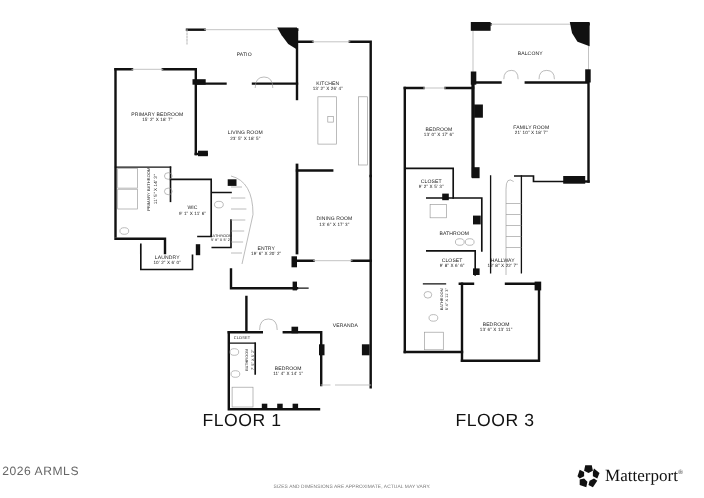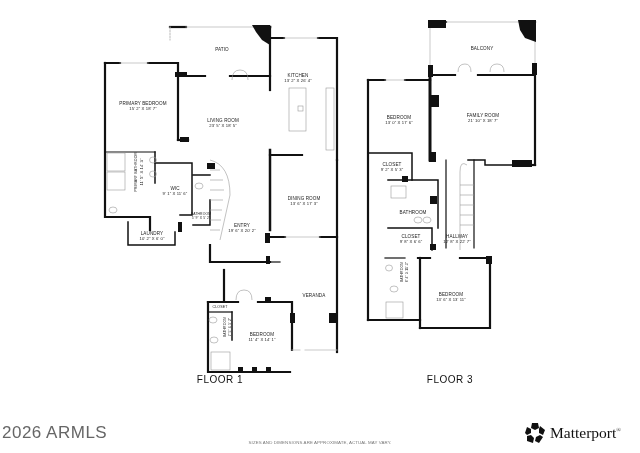--- a/index.html
+++ b/index.html
@@ -1,22 +1,22 @@
 <!DOCTYPE html>
 <html><head>
 <meta charset="utf-8">
 <style>
   html,body{margin:0;padding:0;background:#fff;}
   body{width:640px;height:453px;position:relative;overflow:hidden;font-family:"Liberation Sans",sans-serif;}
   svg{position:absolute;left:0;top:0;}
   .lbl{position:absolute;text-align:center;font-size:4.6px;line-height:5.4px;color:#222;text-transform:uppercase;white-space:nowrap;transform:translateX(-50%);letter-spacing:0.1px;}
   .lbl .dim{display:block;font-size:4.2px;}
   .lbl.v{transform:translate(-50%,-50%) rotate(-90deg);}
-  .floor{position:absolute;font-size:10px;color:#111;letter-spacing:0.5px;transform:translateX(-50%);}
-  .copy{position:absolute;left:2px;top:423px;font-size:17px;color:#666;letter-spacing:0.5px;}
+  .floor{position:absolute;font-size:16px;color:#111;letter-spacing:0.5px;transform:translateX(-50%);}
+  .copy{position:absolute;left:2px;top:423px;font-size:11px;color:#666;letter-spacing:0.5px;}
   .disc{position:absolute;left:320px;top:440px;transform:translateX(-50%);font-size:4.4px;color:#777;letter-spacing:0.1px;}
   .mp{position:absolute;left:524px;top:422px;display:flex;align-items:center;gap:4px;}
   .mp .word{font-family:"Liberation Serif",serif;font-size:15.5px;color:#111;}
 </style>
 </head>
 <body>
 
 <svg width="640" height="453" viewBox="0 0 640 453">
   <g fill="none" stroke="#111" stroke-width="2.2" stroke-linecap="square">
 

